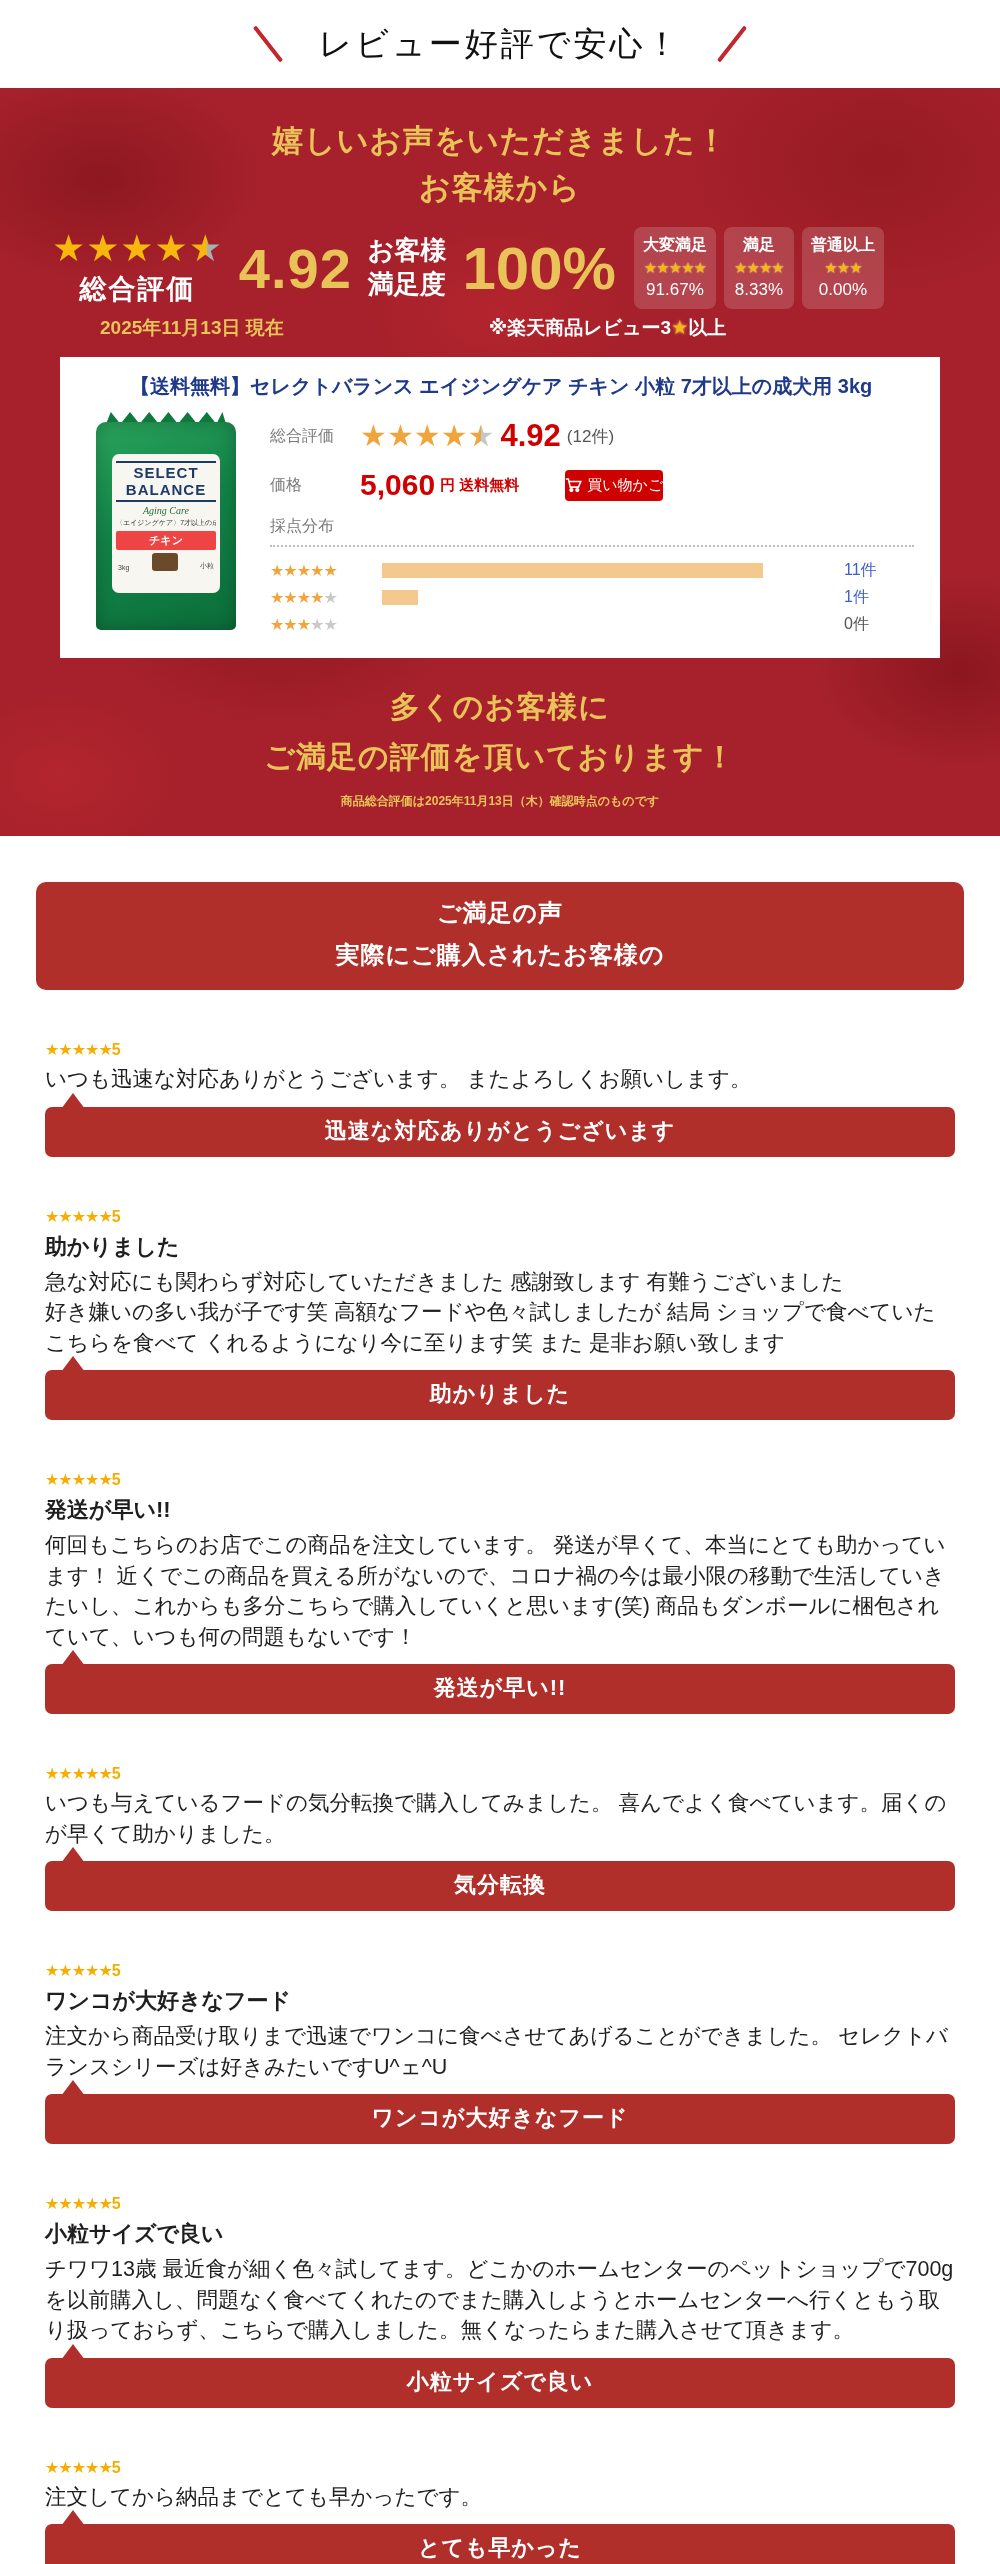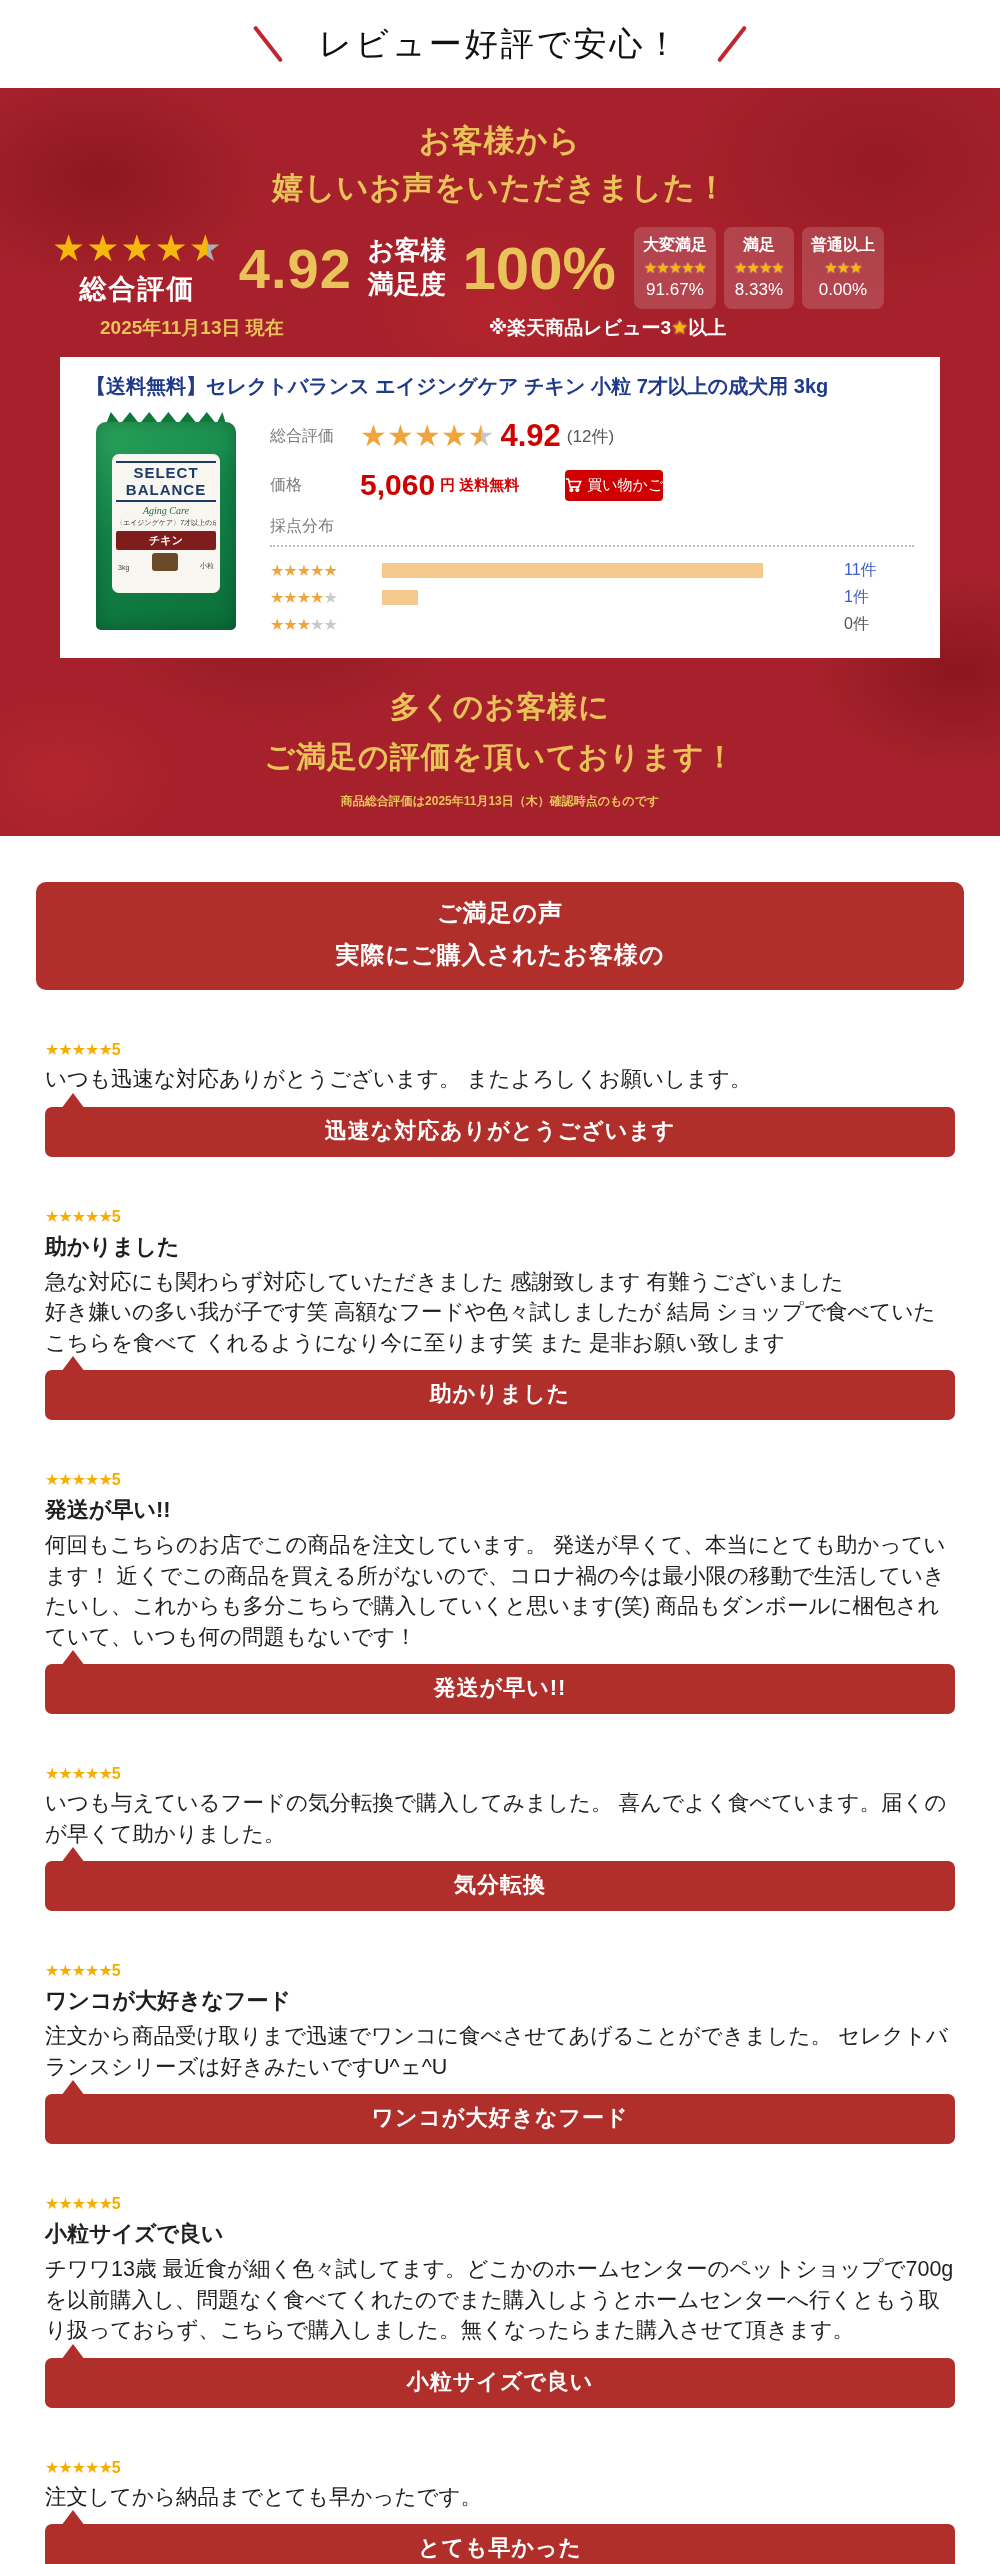--- a/index.html
+++ b/index.html
@@ -53,38 +53,38 @@
     text-shadow:0 0 2px rgba(255,255,255,.6); }
   .stat-box-percent { font-size:17px; margin-top:3px; }
 
   .sub-row { display:flex; margin-top:6px; padding-left:100px; }
   .date-note { font-size:19px; font-weight:600; }
   .rakuten-note { color:#fff; font-size:19px; font-weight:600; margin-left:205px; }
   .rakuten-note .note-star { color:#f6b70f; text-shadow:0 0 3px rgba(255,230,150,.9); }
 
   
   .product-card { background:#fff; margin:16px 60px 0; padding:16px 26px 20px; }
-  .product-title { color:#203a8a; font-size:20px; font-weight:700; }
+  .product-title { color:#203a8a; font-size:20px; font-weight:700;margin-left:44px; }
   .product-body { display:flex; margin-top:12px; gap:24px; }
 
   
   .bag-wrap { width:160px; flex:0 0 160px; display:flex; justify-content:center; }
   .bag { position:relative; width:148px; height:218px; }
   .bag-crimp { position:absolute; top:0; left:14px; right:14px; height:12px; background:#0d7a3c;
     clip-path:polygon(0 100%,4% 0,12% 100%,20% 0,28% 100%,36% 0,44% 100%,52% 0,60% 100%,68% 0,76% 100%,84% 0,92% 100%,97% 0,100% 100%); }
   .bag-body { position:absolute; top:10px; left:4px; right:4px; bottom:0;
     background:linear-gradient(155deg,#2aa45c 0%,#128348 45%,#0c6e3a 100%);
     border-radius:10px 10px 5px 5px; box-shadow:inset 0 0 18px rgba(0,0,0,.25); }
   .bag-label { position:absolute; top:42px; left:20px; right:20px; background:#f8f6f0;
     border-radius:7px; padding:7px 4px 22px; text-align:center; }
   .bag-brand { color:#1d3b66; font-weight:700; font-size:15px; letter-spacing:1px; line-height:1.1;
     border-top:2px solid #1d3b66; border-bottom:2px solid #1d3b66; padding:2px 0; }
   .bag-script { font-family:"Liberation Serif","DejaVu Serif",serif; font-style:italic; font-size:10px; color:#2a6a3c; margin-top:3px; }
   .bag-line { font-size:7px; color:#333; margin-top:2px; white-space:nowrap; overflow:hidden; }
-  .bag-flavor { background:#7f1d1d; color:#fff; font-size:11px; font-weight:700; margin-top:3px; border-radius:2px; padding:2px 0; }
+  .bag-flavor { background:#ef4444; color:#fff; font-size:11px; font-weight:700; margin-top:3px; border-radius:2px; padding:2px 0; }
   .bag-foot { display:flex; justify-content:space-between; align-items:flex-end; margin-top:3px; padding:0 2px; }
   .bag-small { font-size:7px; color:#444; }
   .bag-kibble { width:26px; height:18px; background:#6b4a2a; border-radius:3px; }
 
   
   .product-details { flex:1; padding-top:6px; }
   .detail-row { display:flex; align-items:center; margin-bottom:14px; }
   .detail-label { color:#7a7a7a; font-size:16px; width:90px; flex:0 0 90px; }
   .product-stars { font-size:30px; color:#f0a43c; letter-spacing:0; line-height:1; }
   .product-stars .half-star { background:linear-gradient(90deg,#f0a43c 0 50%, #c3c7c7 50% 100%);
@@ -127,22 +127,22 @@
 <body>
 
 <header class="top-header">
   <span class="slash slash-left"></span>
   <h1 class="top-title">レビュー好評で安心！</h1>
   <span class="slash slash-right"></span>
 </header>
 
 <section class="hero">
   <div class="hero-headline gold">
+    <div>嬉しいお声をいただきました！</div>
     <div>お客様から</div>
-    <div>嬉しいお声をいただきました！</div>
   </div>
 
   <div class="stats-row">
     <div class="overall-block">
       <div class="hero-stars">★★★★<span class="half-star">★</span></div>
       <div class="overall-label">総合評価</div>
     </div>
     <div class="big-score gold">4.92</div>
     <div class="satisfaction-label">
       <div>お客様</div>

